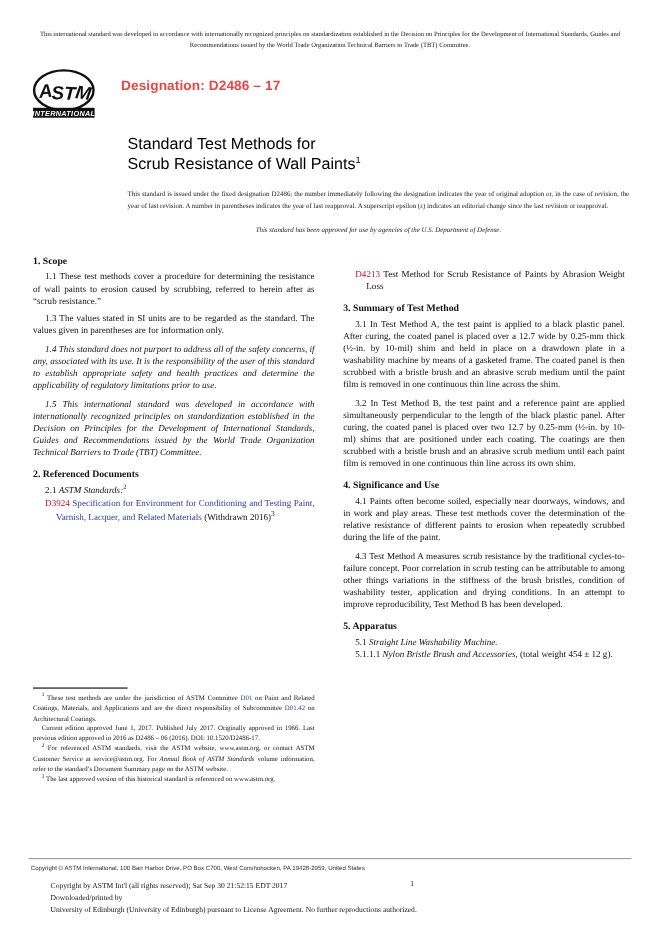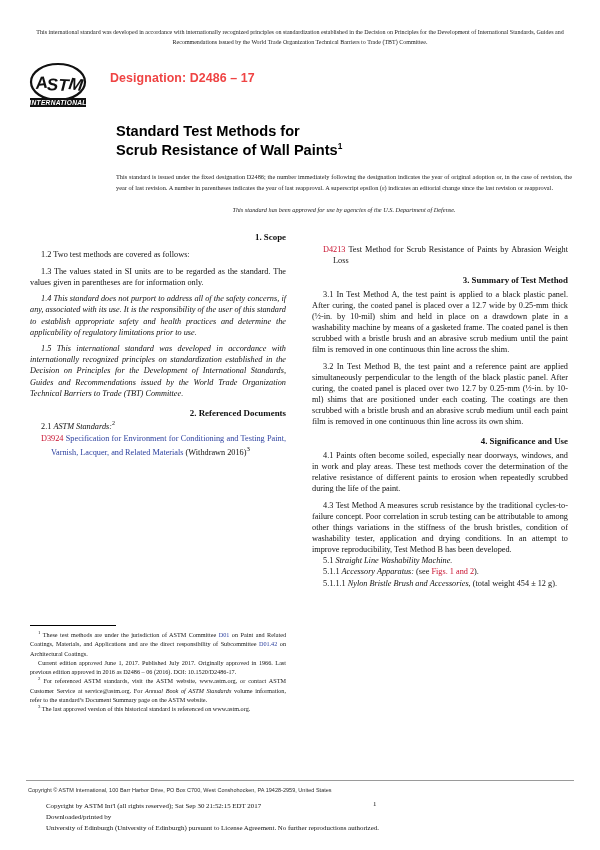--- a/index.html
+++ b/index.html
@@ -68,21 +68,21 @@
 
   
   .title-block {
     position: absolute;
     left: 116px;
     top: 122px;
     width: 456px;
   }
   .doc-title {
     font-family: "Liberation Sans", sans-serif;
-    font-weight: bold;
+    font-weight: normal;
     font-size: 14.6px;
     line-height: 1.33;
     color: #000;
     margin: 0;
   }
   .doc-title sup {
     font-size: 8.4px;
     vertical-align: super;
     line-height: 0;
   }
@@ -121,21 +121,21 @@
   }
   .col-left  { left: 30px; }
   .col-right { left: 312px; }
 
   h2.sec {
     font-family: "Liberation Serif", serif;
     font-weight: bold;
     font-size: 8.9px;
     margin: 9px 0 2px 0;
     line-height: 1.3;
-    text-align: right;
+    text-align: left;
   }
   h2.sec.first { margin-top: 0; }
 
   p.para {
     margin: 0 0 0 0;
     text-indent: 11px;
     text-align: justify;
     hyphens: auto;
   }
   p.para.gap { margin-top: 5.5px; }
@@ -252,21 +252,21 @@
     </div>
   </div>
 
   <div class="issue-note">This standard is issued under the fixed designation D2486; the number immediately following the designation indicates the year of original adoption or, in the case of revision, the year of last revision. A number in parentheses indicates the year of last reapproval. A superscript epsilon (ε) indicates an editorial change since the last revision or reapproval.</div>
   <div class="dod-note">This standard has been approved for use by agencies of the U.S. Department of Defense.</div>
 
   <div class="col col-left">
 
     <h2 class="sec first">1. Scope</h2>
 
-    <p class="para gap">1.2 Two test methods are covered as follows:</p>
+    <p class="para">1.1 These test methods cover a procedure for determining the resistance of wall paints to erosion caused by scrubbing, referred to herein after as “scrub resistance.”</p>
 
 
     <p class="para gap">1.3 The values stated in SI units are to be regarded as the standard. The values given in parentheses are for information only.</p>
     <p class="para gap ital">1.4 This standard does not purport to address all of the safety concerns, if any, associated with its use. It is the responsibility of the user of this standard to establish appropriate safety and health practices and determine the applicability of regulatory limitations prior to use.</p>
     <p class="para gap ital">1.5 This international standard was developed in accordance with internationally recognized principles on standardization established in the Decision on Principles for the Development of International Standards, Guides and Recommendations issued by the World Trade Organization Technical Barriers to Trade (TBT) Committee.</p>
 
     <h2 class="sec">2. Referenced Documents</h2>
 
     <p class="para">2.1 <span class="it">ASTM Standards:</span><sup style="font-size:6px;vertical-align:super;line-height:0">2</sup></p>
 
@@ -287,24 +287,24 @@
     <h2 class="sec">3. Summary of Test Method</h2>
     <p class="para">3.1 In Test Method A, the test paint is applied to a black plastic panel. After curing, the coated panel is placed over a 12.7 wide by 0.25-mm thick (½-in. by 10-mil) shim and held in place on a drawdown plate in a washability machine by means of a gasketed frame. The coated panel is then scrubbed with a bristle brush and an abrasive scrub medium until the paint film is removed in one continuous thin line across the shim.</p>
     <p class="para gap">3.2 In Test Method B, the test paint and a reference paint are applied simultaneously perpendicular to the length of the black plastic panel. After curing, the coated panel is placed over two 12.7 by 0.25-mm (½-in. by 10-ml) shims that are positioned under each coating. The coatings are then scrubbed with a bristle brush and an abrasive scrub medium until each paint film is removed in one continuous thin line across its own shim.</p>
 
     <h2 class="sec">4. Significance and Use</h2>
     <p class="para">4.1 Paints often become soiled, especially near doorways, windows, and in work and play areas. These test methods cover the determination of the relative resistance of different paints to erosion when repeatedly scrubbed during the life of the paint.</p>
 
 
     <p class="para gap">4.3 Test Method A measures scrub resistance by the traditional cycles-to-failure concept. Poor correlation in scrub testing can be attributable to among other things variations in the stiffness of the brush bristles, condition of washability tester, application and drying conditions. In an attempt to improve reproducibility, Test Method B has been developed.</p>
 
+    <h2 class="sec">5. Apparatus</h2>
 
     <p class="para">5.1 <span class="it">Straight Line Washability Machine.</span></p>
 
-    <p class="para nogap"><span>5.1.1 </span><span class="it">Accessory Apparatus:</span><span> (see </span><span class="link-red">Figs. 1 and 2</span><span>).</span></p>
 
     <p class="para nogap"><span>5.1.1.1 </span><span class="it">Nylon Bristle Brush and Accessories</span><span>, (total weight 454 ± 12 g).</span></p>
   </div>
 
   <div class="footnote-rule"></div>
 
   <div class="footnotes">
     <p><sup>1</sup> <span>These test methods are under the jurisdiction of ASTM Committee </span><span class="link-blue">D01</span><span> on Paint and Related Coatings, Materials, and Applications and are the direct responsibility of Subcommittee </span><span class="link-blue">D01.42</span><span> on Architectural Coatings.</span></p>
 
     <p>Current edition approved June 1, 2017. Published July 2017. Originally approved in 1966. Last previous edition approved in 2016 as D2486 – 06 (2016). DOI: 10.1520/D2486-17.</p>

